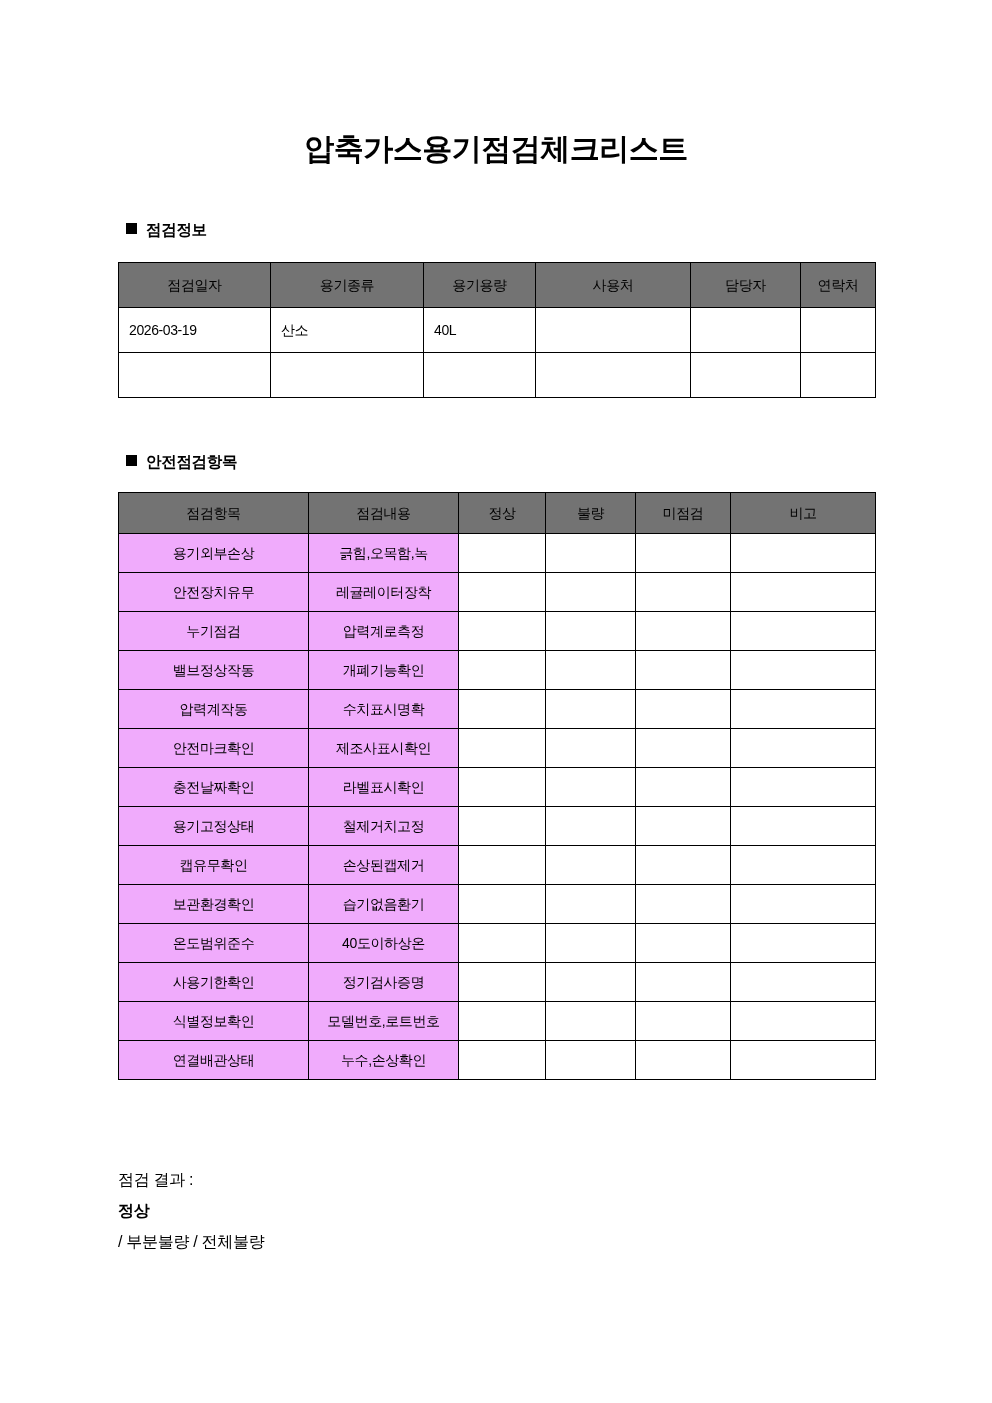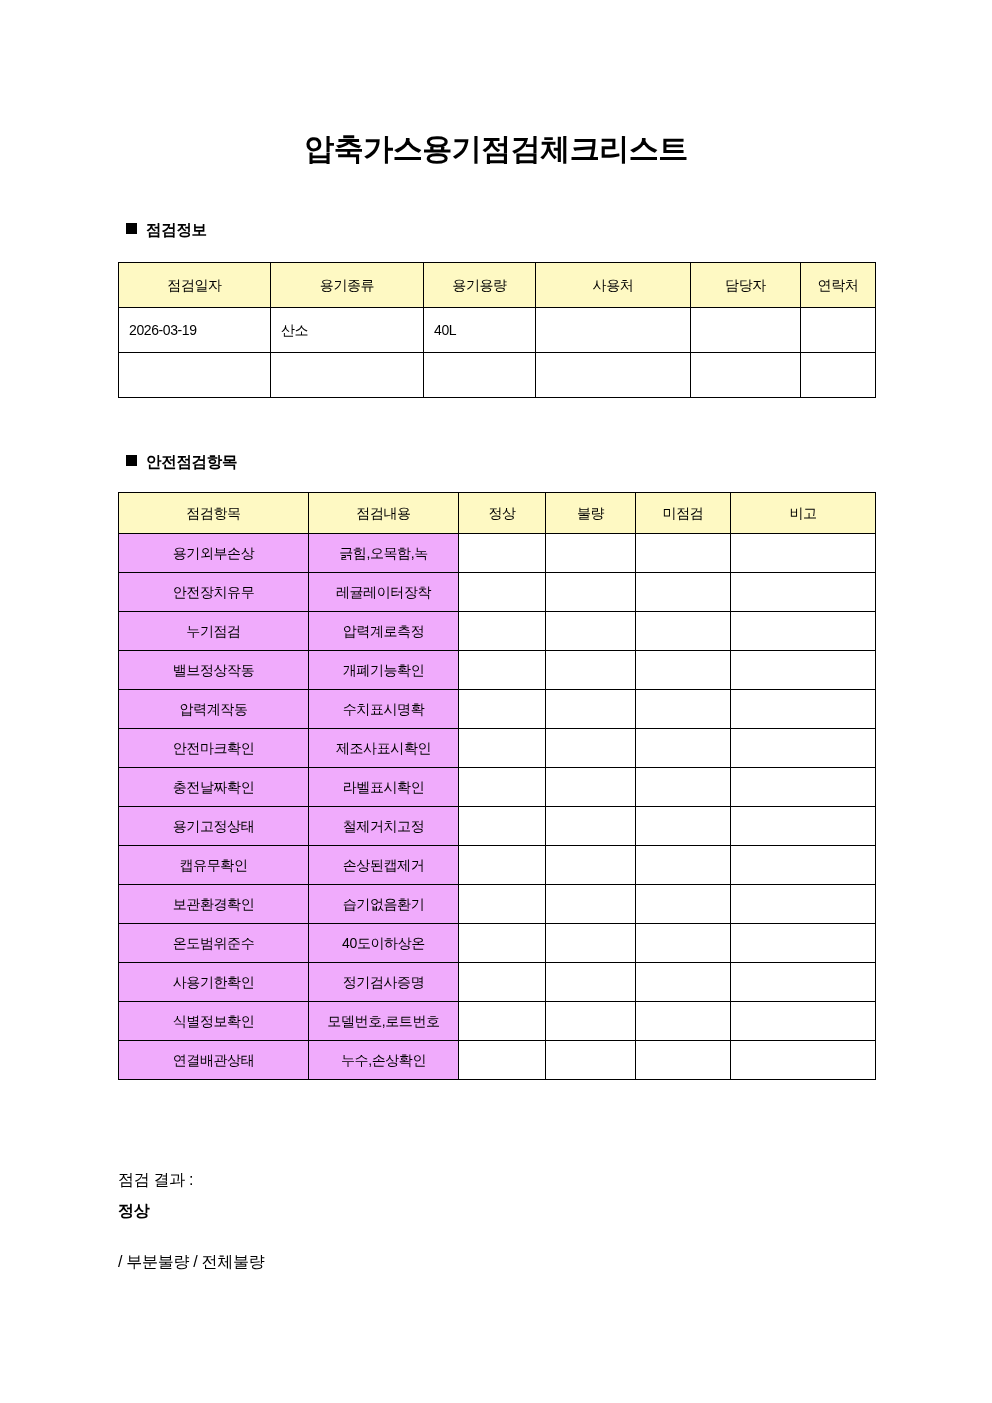--- a/index.html
+++ b/index.html
@@ -71,21 +71,21 @@
   table.grid td {
     border: 1px solid #000000;
     padding: 0 6px;
     font-weight: normal;
     letter-spacing: -0.4px;
     line-height: 1.35;
     vertical-align: middle;
     word-break: keep-all;
   }
   table.grid th {
-    background: #fef9c3;
+    background: #737373;
     text-align: center;
   }
 
   
   #table-info { top: 262px; }
   #table-info th { height: 44px; }
   #table-info td {
     height: 44px;
     text-align: left;
     padding-left: 10px;
@@ -121,21 +121,21 @@
   .result-block {
     position: absolute;
     left: 118px;
     top: 1164px;
     font-size: 16px;
     line-height: 1.95;
     letter-spacing: -0.3px;
   }
   .result-block .r-label   { display: block; }
   .result-block .r-primary { display: block; font-weight: bold; }
-  .result-block .r-rest    { display: block; margin-top: 20px; }
+  .result-block .r-rest    { display: block; }
 </style>
 </head>
 <body>
 
 <div class="page">
 
   <div class="doc-title">압축가스용기점검체크리스트</div>
 
   <div class="section-heading" id="heading-info">
     <span class="bullet"></span><span>점검정보</span>

